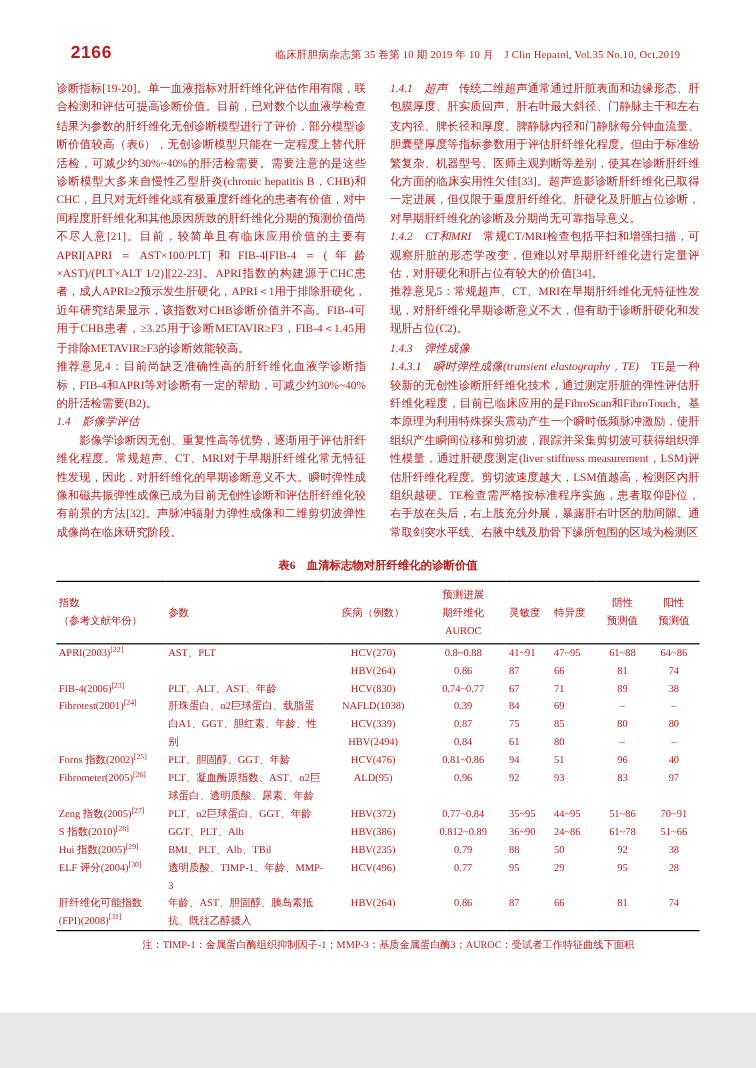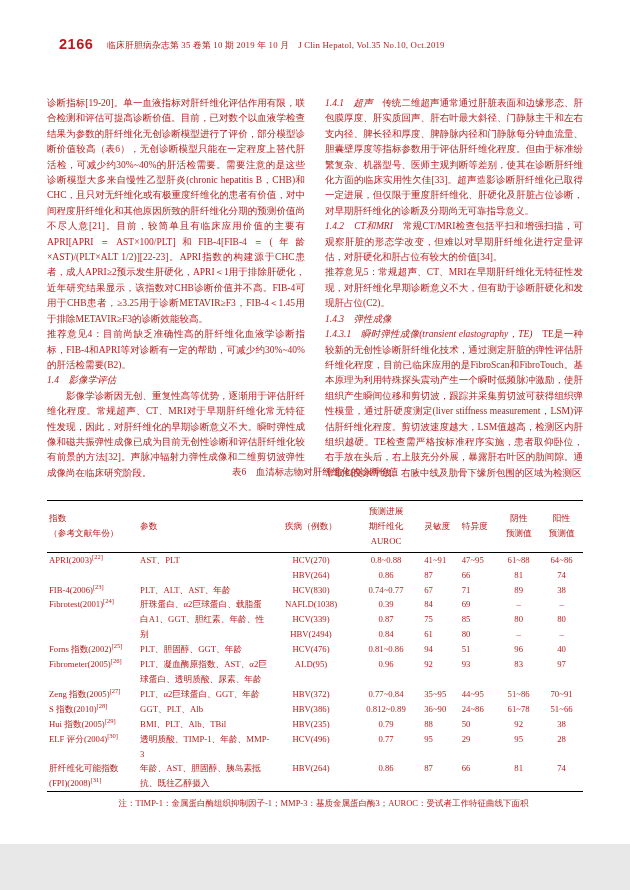--- a/index.html
+++ b/index.html
@@ -13,43 +13,43 @@
     margin:0 auto;
   }
   
   .page-header{position:absolute;top:36px;left:47px;width:536px;height:20px;}
   .page-number{
     position:absolute;left:12px;top:0;
     font-size:14.5px;font-weight:bold;letter-spacing:.5px;
     font-family:"Liberation Sans","DejaVu Sans",sans-serif;
   }
   .journal-line{
-    position:absolute;left:60px;right:0;top:4px;
-    text-align:left;font-size:8.8px;letter-spacing:.2px;
+    position:absolute;left:60px;right:16px;top:4px;
+    text-align:right;font-size:8.8px;letter-spacing:.2px;
   }
   
   .columns{
-    position:absolute;top:96px;left:47px;width:536px;height:382px;
+    position:absolute;top:68px;left:47px;width:536px;height:382px;
     display:flex;gap:20px;overflow:hidden;
   }
   .col{
     width:259px;
     font-size:9.5px;line-height:15.4px;
     text-align:justify;
   }
   .col p{margin:0;}
   .indent{text-indent:2em;}
   .bold{font-weight:normal;}
   .heading{font-style:italic;}
   .heading-inline{font-style:italic;}
   
   .table-block{position:absolute;top:464px;left:47px;width:536px;}
   .table-title{
-    text-align:center;font-weight:normal;font-size:9.5px;
-    line-height:16px;margin-bottom:20px;
+    text-align:center;font-weight:bold;font-size:9.5px;
+    line-height:16px;margin-bottom:4px;
   }
   table.ref-table{
     width:536px;border-collapse:collapse;
     font-size:8.7px;line-height:14.9px;
     border-top:1.6px solid #000;border-bottom:1.6px solid #000;
   }
   table.ref-table th{
     font-weight:normal;vertical-align:middle;
     border-bottom:.8px solid #000;
     padding:3px 2px;white-space:pre-line;

